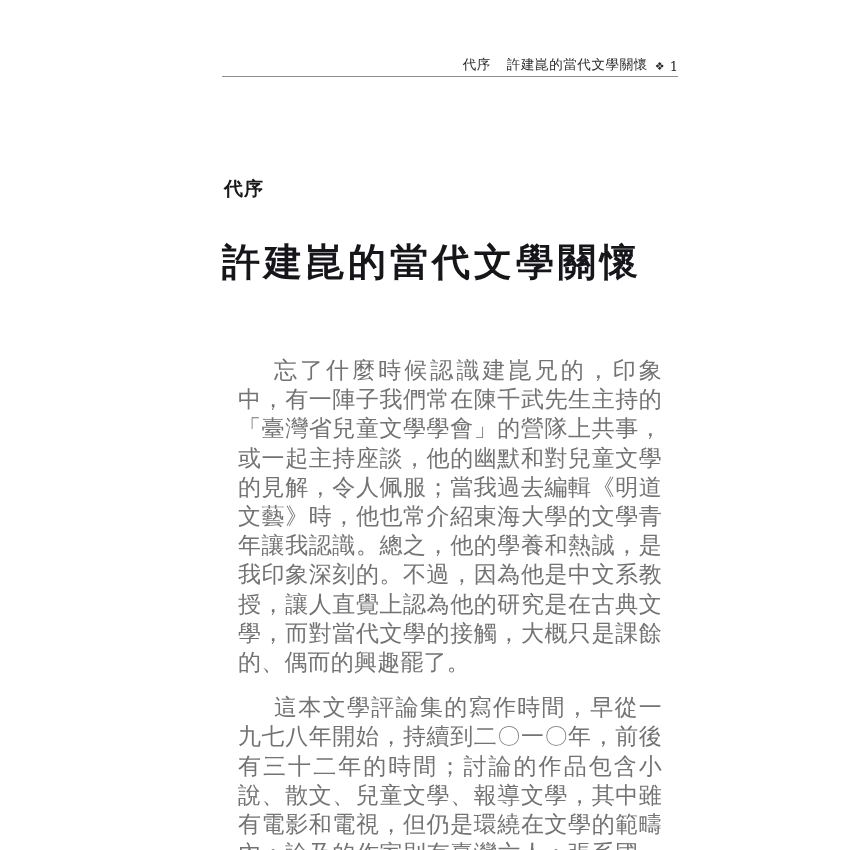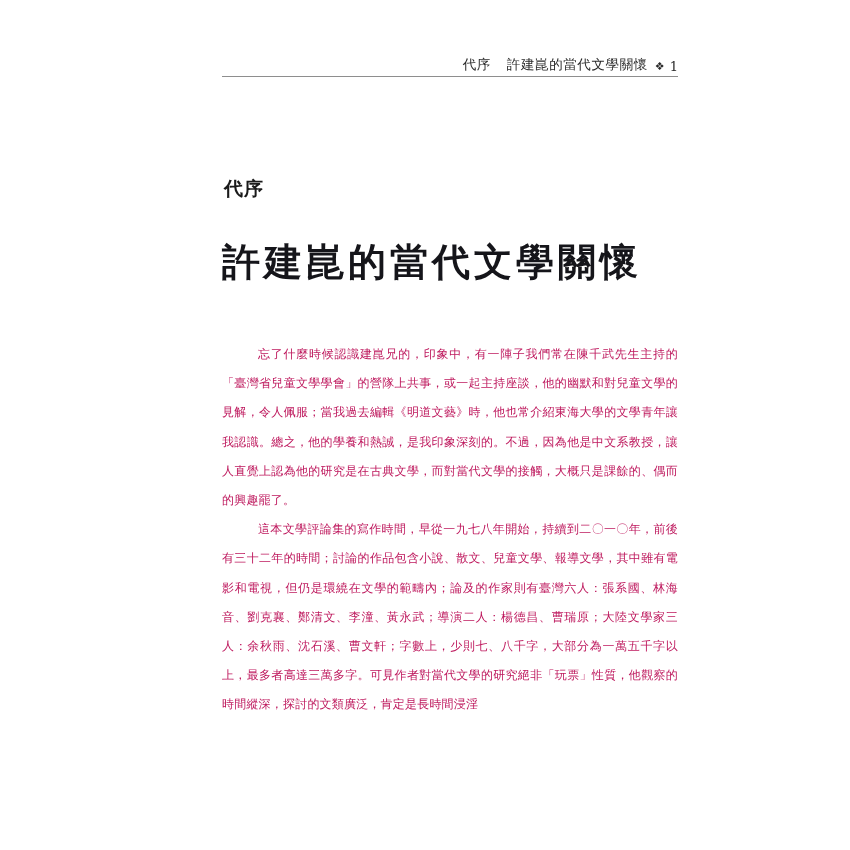--- a/index.html
+++ b/index.html
@@ -98,28 +98,28 @@
 
   
   .body-block {
     position: absolute;
     left: 222px;
     top: 340px;
     width: 456px;
   }
   .para {
     font-family: "DejaVu Serif", "Liberation Serif", serif;
-    font-size: 12px;
+    font-size: 23px;
     line-height: 29.2px;
     letter-spacing: 0.2px;
-    color: #be185d;
+    color: #737373;
     text-align: justify;
     text-align-last: left;
     text-indent: 36px;
-    margin: 0;
+    margin: 16px;
     word-break: break-all;
   }
 </style>
 </head>
 <body>
 
 <div class="page">
 
   <div class="running-head">
     <span class="rh-section">代序</span>

